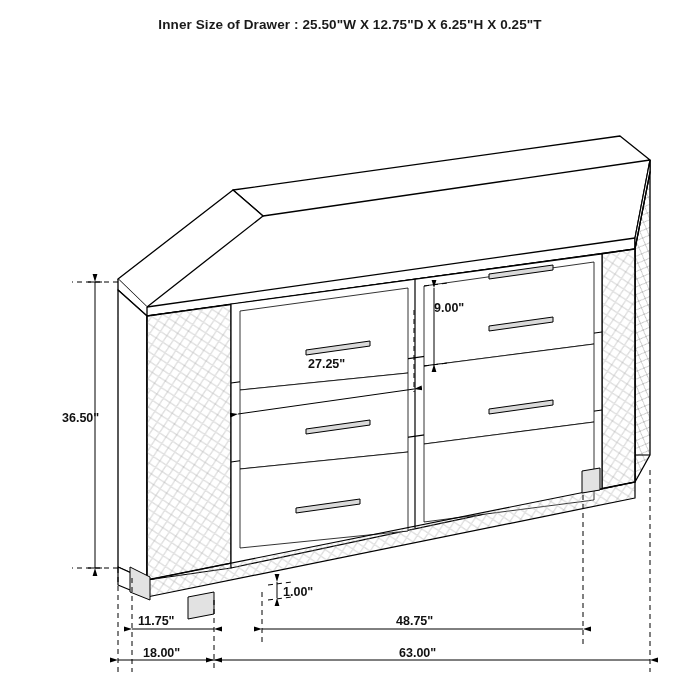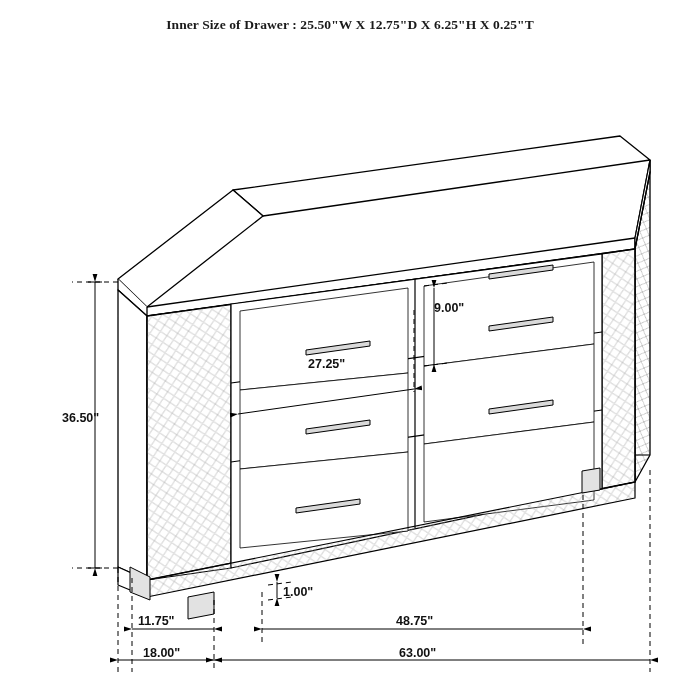--- a/index.html
+++ b/index.html
@@ -23,21 +23,20 @@
   #title {
     position: absolute;
     top: 17px;
     left: 0;
     width: 700px;
     text-align: center;
     font-size: 13.5px;
     font-weight: bold;
     letter-spacing: 0.1px;
     color: #1a1a1a;
-    font-family: Liberation Serif, serif;
   }
   #drawing {
     position: absolute;
     top: 0;
     left: 0;
   }
   .dim-label {
     position: absolute;
     font-size: 12.5px;
     font-weight: bold;

